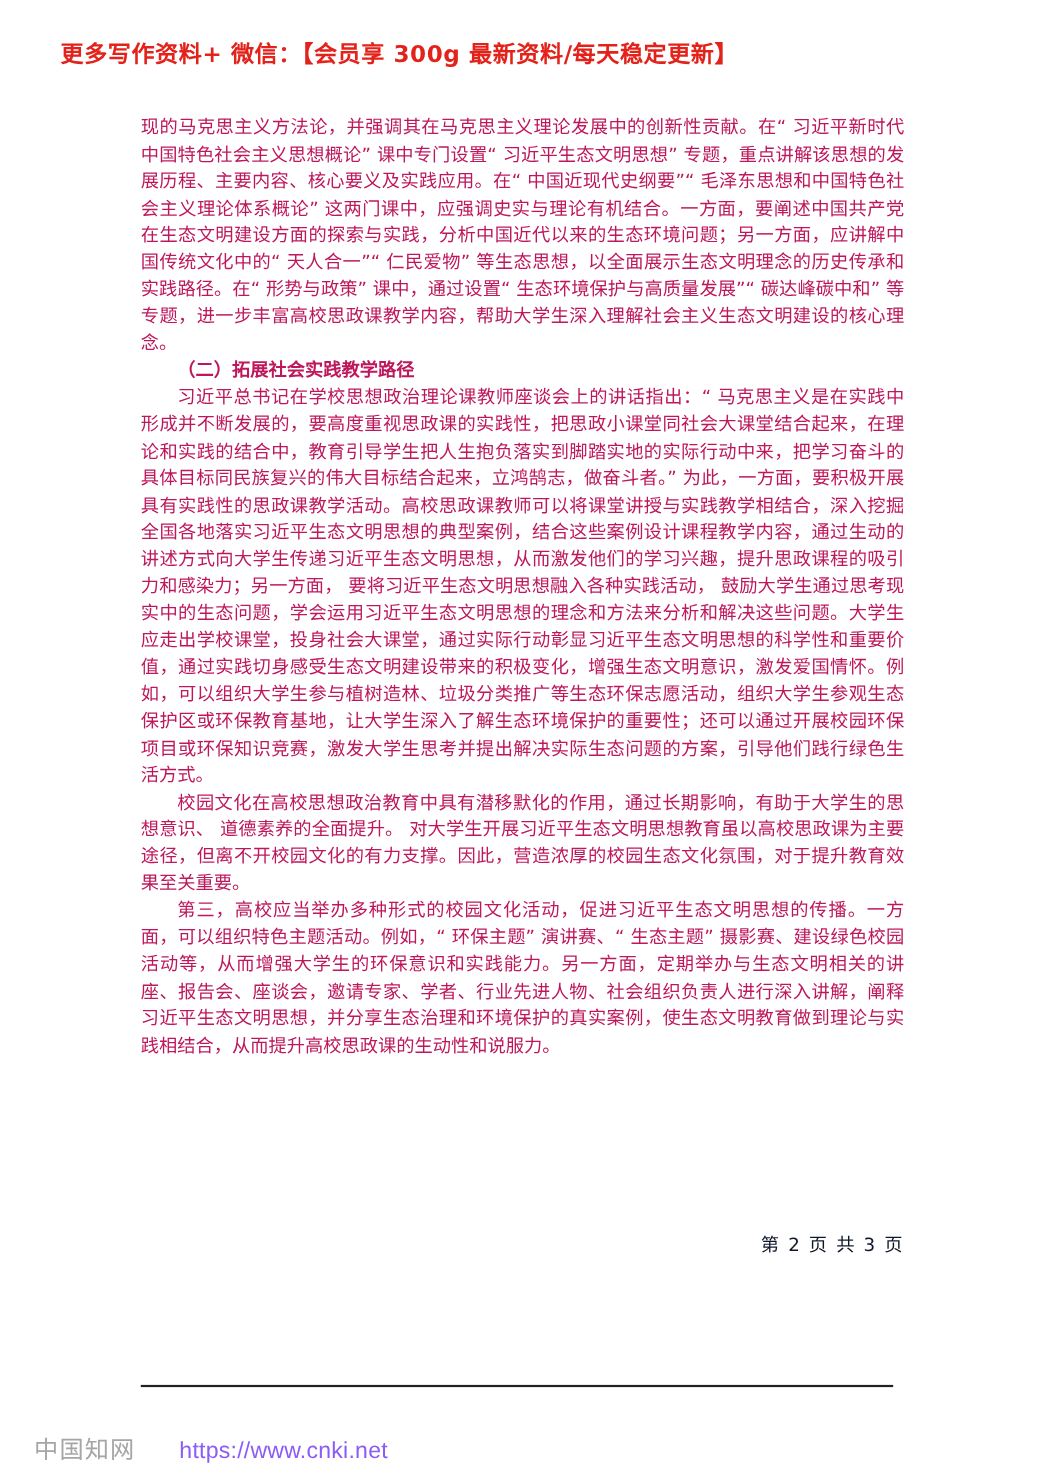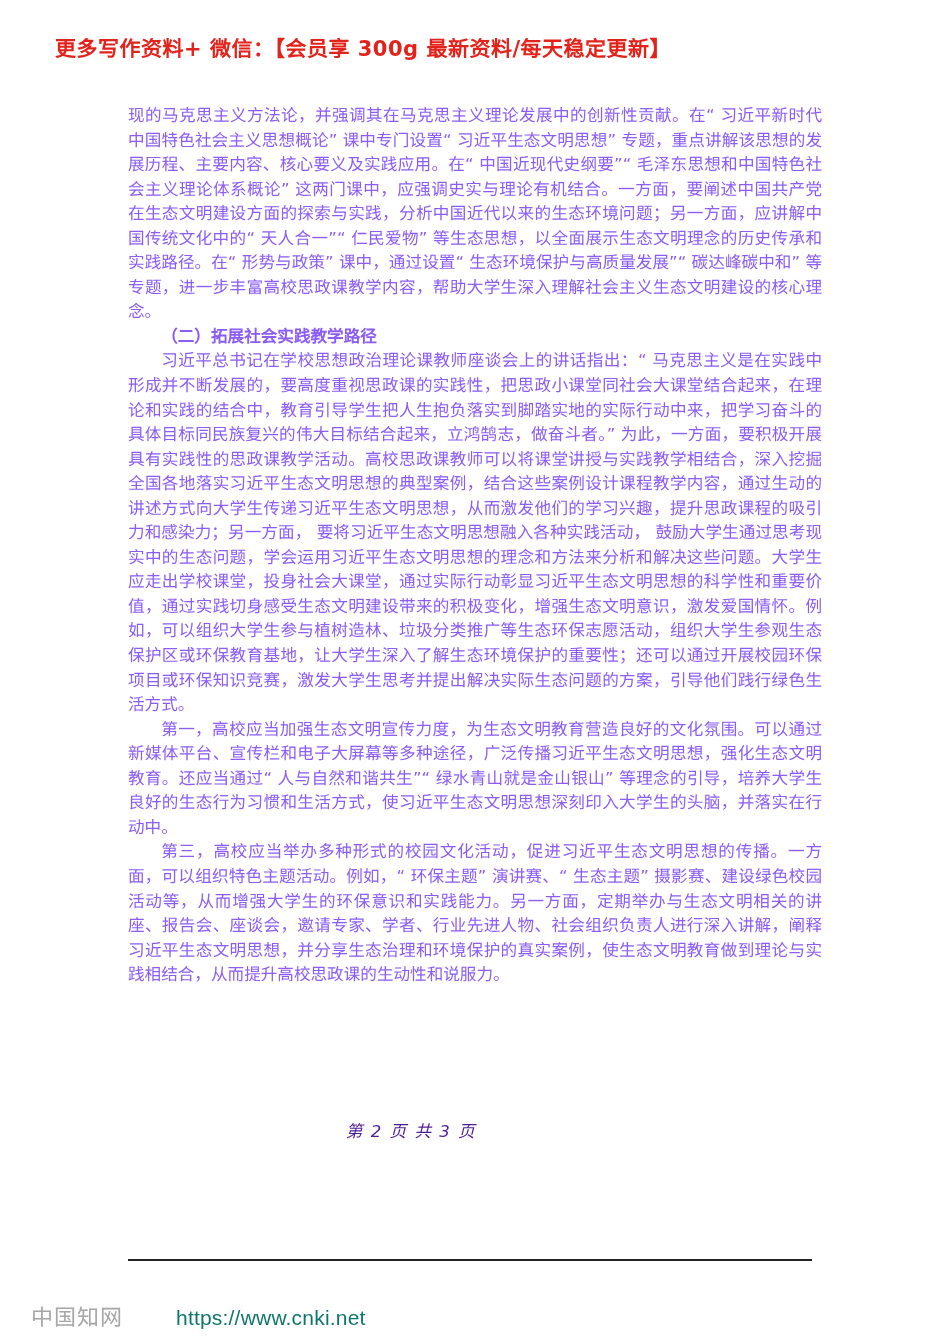--- a/index.html
+++ b/index.html
@@ -50,90 +50,89 @@
   }
 
   .para {
     margin: 0;
     font-size: 16.6px;
     line-height: 24.55px;
     text-align: justify;
     text-justify: inter-ideograph;
     letter-spacing: 0px;
     word-break: break-all;
-    color: #8b5cf6;
+    color: #be185d;
   }
   .para.indent {
     text-indent: 2em;
   }
   .para.heading {
     text-indent: 2em;
     font-weight: bold;
   }
 
   
   .page-number {
     position: absolute;
     left: 0;
     top: 1104px;
     width: 822px;
-    text-align: center;
+    text-align: right;
     font-size: 16.6px;
     line-height: 24px;
     letter-spacing: 1.5px;
-    color: #4c1d95;
-    font-style: italic;
+    color: #0f172a;
   }
 
   
   .bottom-rule {
     position: absolute;
     left: 128px;
     top: 1243px;
     width: 684px;
     height: 2px;
     background: #222222;
   }
 
   
   .cnki-row {
     position: absolute;
     left: 31px;
     top: 1283px;
     display: flex;
     align-items: baseline;
-    gap: 53px;
+    gap: 40px;
     color: #a8a8a8;
   }
   .cnki-brand {
     font-size: 22px;
     font-weight: 500;
     letter-spacing: 1px;
     color: #a6a6a6;
   }
   .cnki-url {
     font-size: 21px;
     letter-spacing: 0.2px;
-    color: #0f766e;
+    color: #8b5cf6;
     font-family: "Liberation Sans", sans-serif;
   }
 </style>
 </head>
 <body>
 
 <div class="page">
 
   <div class="promo-banner" style="color: rgb(227, 35, 27);">更多写作资料+ 微信：【会员享 300g 最新资料/每天稳定更新】</div>
 
   <div class="doc-body">
 
   <p class="para">现的马克思主义方法论，并强调其在马克思主义理论发展中的创新性贡献。在“ 习近平新时代中国特色社会主义思想概论” 课中专门设置“ 习近平生态文明思想” 专题，重点讲解该思想的发展历程、主要内容、核心要义及实践应用。在“ 中国近现代史纲要”“ 毛泽东思想和中国特色社会主义理论体系概论” 这两门课中，应强调史实与理论有机结合。一方面，要阐述中国共产党在生态文明建设方面的探索与实践，分析中国近代以来的生态环境问题；另一方面，应讲解中国传统文化中的“ 天人合一”“ 仁民爱物” 等生态思想，以全面展示生态文明理念的历史传承和实践路径。在“ 形势与政策” 课中，通过设置“ 生态环境保护与高质量发展”“ 碳达峰碳中和” 等专题，进一步丰富高校思政课教学内容，帮助大学生深入理解社会主义生态文明建设的核心理念。</p>
       <p class="para indent heading">（二）拓展社会实践教学路径</p>
       <p class="para indent">习近平总书记在学校思想政治理论课教师座谈会上的讲话指出：“ 马克思主义是在实践中形成并不断发展的，要高度重视思政课的实践性，把思政小课堂同社会大课堂结合起来，在理论和实践的结合中，教育引导学生把人生抱负落实到脚踏实地的实际行动中来，把学习奋斗的具体目标同民族复兴的伟大目标结合起来，立鸿鹄志，做奋斗者。” 为此，一方面，要积极开展具有实践性的思政课教学活动。高校思政课教师可以将课堂讲授与实践教学相结合，深入挖掘全国各地落实习近平生态文明思想的典型案例，结合这些案例设计课程教学内容，通过生动的讲述方式向大学生传递习近平生态文明思想，从而激发他们的学习兴趣，提升思政课程的吸引力和感染力；另一方面， 要将习近平生态文明思想融入各种实践活动， 鼓励大学生通过思考现实中的生态问题，学会运用习近平生态文明思想的理念和方法来分析和解决这些问题。大学生应走出学校课堂，投身社会大课堂，通过实际行动彰显习近平生态文明思想的科学性和重要价值，通过实践切身感受生态文明建设带来的积极变化，增强生态文明意识，激发爱国情怀。例如，可以组织大学生参与植树造林、垃圾分类推广等生态环保志愿活动，组织大学生参观生态保护区或环保教育基地，让大学生深入了解生态环境保护的重要性；还可以通过开展校园环保项目或环保知识竞赛，激发大学生思考并提出解决实际生态问题的方案，引导他们践行绿色生活方式。</p>
-      <p class="para indent">第一，高校应当加强生态文明宣传力度，为生态文明教育营造良好的文化氛围。可以通过新媒体平台、宣传栏和电子大屏幕等多种途径，广泛传播习近平生态文明思想，强化生态文明教育。还应当通过“ 人与自然和谐共生”“ 绿水青山就是金山银山” 等理念的引导，培养大学生良好的生态行为习惯和生活方式，使习近平生态文明思想深刻印入大学生的头脑，并落实在行动中。</p>
+      <p class="para indent">校园文化在高校思想政治教育中具有潜移默化的作用，通过长期影响，有助于大学生的思想意识、 道德素养的全面提升。 对大学生开展习近平生态文明思想教育虽以高校思政课为主要途径，但离不开校园文化的有力支撑。因此，营造浓厚的校园生态文化氛围，对于提升教育效果至关重要。</p>
       <p class="para indent">第三，高校应当举办多种形式的校园文化活动，促进习近平生态文明思想的传播。一方面，可以组织特色主题活动。例如，“ 环保主题” 演讲赛、“ 生态主题” 摄影赛、建设绿色校园活动等，从而增强大学生的环保意识和实践能力。另一方面，定期举办与生态文明相关的讲座、报告会、座谈会，邀请专家、学者、行业先进人物、社会组织负责人进行深入讲解，阐释习近平生态文明思想，并分享生态治理和环境保护的真实案例，使生态文明教育做到理论与实践相结合，从而提升高校思政课的生动性和说服力。</p>
     </div>
 
   <div class="page-number">第 2 页 共 3 页</div>
 
   <div class="bottom-rule"></div>
 
   <div class="cnki-row">
     <span class="cnki-brand">中国知网</span>
     <span class="cnki-url">https://www.cnki.net</span>

